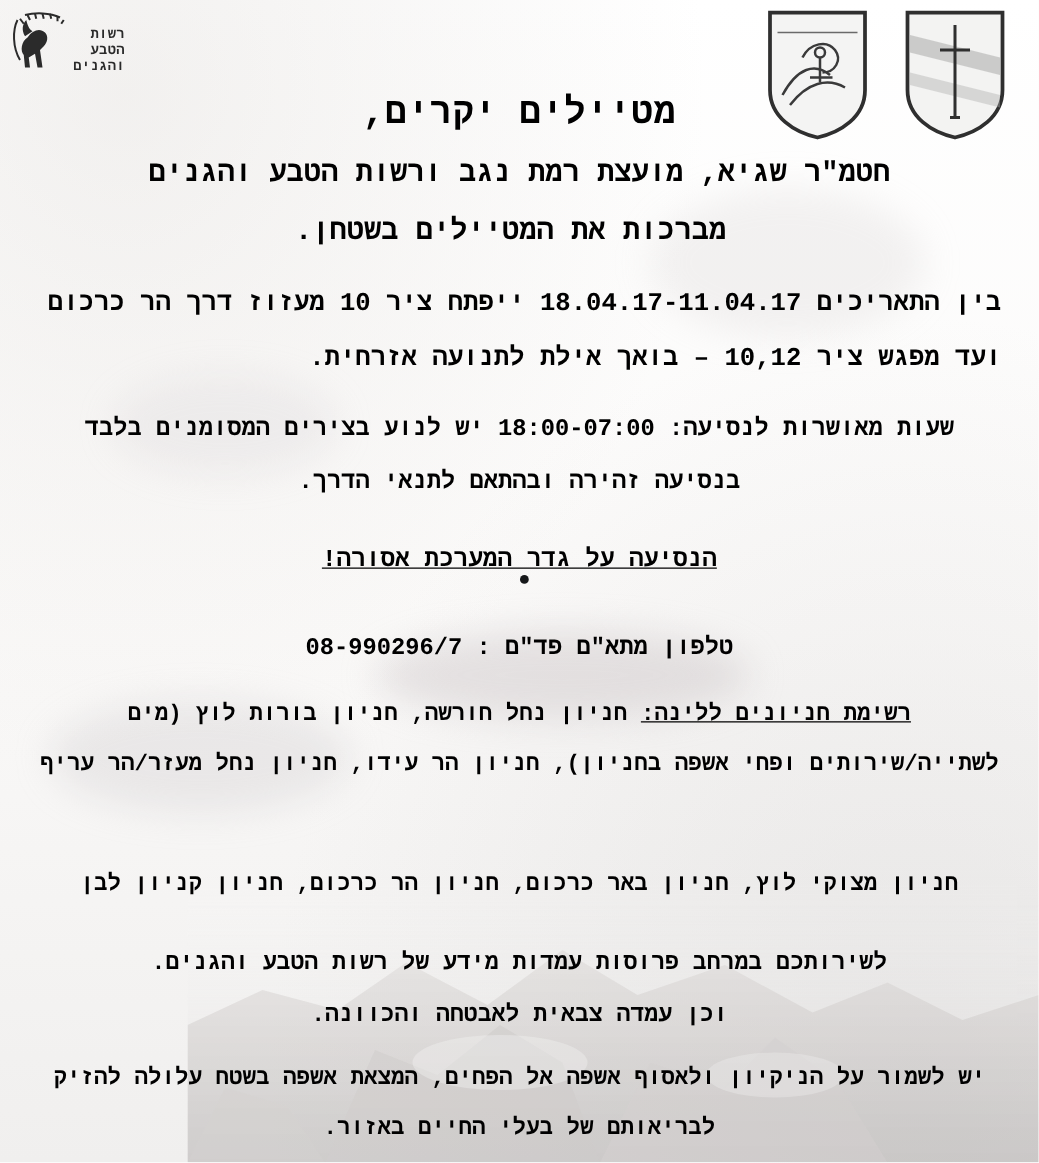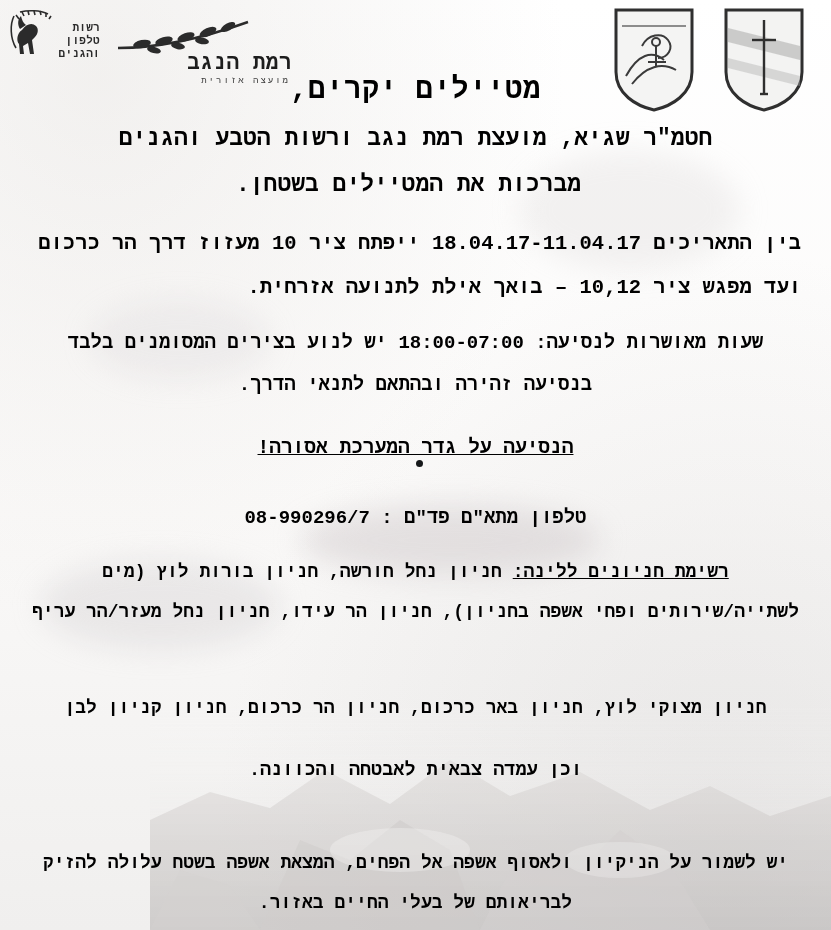--- a/index.html
+++ b/index.html
@@ -211,42 +211,25 @@
         <path d="M14 4 C 22 2, 34 2, 42 6"></path>
         <path d="M10 7 l3 4 M16 4 l2 4 M22 3 l1 4 M28 3 l1 4 M34 3 l1 4 M40 5 l0 4 M45 8 l-2 3"></path>
       </g>
       <g fill="#2b2b2b">
         <path d="M16 22 c4 -6 10 -8 14 -4 c3 3 2 8 -1 11 l-3 3 l2 14 l-4 0 l-2 -11 l-5 3 l1 8 l-4 0 l-1 -10 c-3 -3 -2 -11 3 -14 z"></path>
         <path d="M14 21 c-3 -5 -2 -10 1 -13 c1 4 2 7 5 9 z"></path>
       </g>
     </svg>
     <div class="txt">
       <div>רשות</div>
-      <div>טלפון</div>
+      <div>הטבע</div>
       <div>והגנים</div>
     </div>
   </div>
 
-  <div class="logo-ramat">
-    <svg width="180" height="40" viewBox="0 0 180 40" style="position:absolute;right:4px;top:0;">
-      <path d="M10 34 C 45 34, 90 26, 140 8" stroke="#2b2b2b" stroke-width="2.4" fill="none"></path>
-      <g fill="#2b2b2b">
-        <ellipse cx="34" cy="30" rx="9" ry="4" transform="rotate(-12 34 30)"></ellipse>
-        <ellipse cx="56" cy="27" rx="9" ry="4" transform="rotate(-16 56 27)"></ellipse>
-        <ellipse cx="78" cy="23" rx="9" ry="4" transform="rotate(-20 78 23)"></ellipse>
-        <ellipse cx="100" cy="18" rx="9" ry="4" transform="rotate(-24 100 18)"></ellipse>
-        <ellipse cx="120" cy="13" rx="8" ry="3.6" transform="rotate(-28 120 13)"></ellipse>
-        <ellipse cx="46" cy="36" rx="7" ry="3.2" transform="rotate(14 46 36)"></ellipse>
-        <ellipse cx="70" cy="32" rx="7" ry="3.2" transform="rotate(10 70 32)"></ellipse>
-        <ellipse cx="94" cy="27" rx="7" ry="3.2" transform="rotate(8 94 27)"></ellipse>
-      </g>
-    </svg>
-    <div class="name">רמת הנגב</div>
-    <div class="sub">מועצה אזורית</div>
-  </div>
 
   <svg class="crest left" viewBox="0 0 84 108">
     <path d="M4 4 H80 V66 C80 88, 60 100, 42 104 C24 100, 4 88, 4 66 Z" fill="#f4f4f3" stroke="#2f2f2f" stroke-width="3"></path>
     <g stroke="#3a3a3a" stroke-width="2" fill="none">
       <path d="M14 70 C 26 48, 40 44, 52 54"></path>
       <path d="M20 78 C 34 60, 50 56, 64 64"></path>
       <path d="M30 40 C 36 28, 50 26, 56 34 C 62 42, 56 52, 46 52"></path>
       <circle cx="44" cy="36" r="4"></circle>
       <path d="M44 40 L44 60"></path>
       <path d="M36 56 L54 56"></path>
@@ -287,19 +270,20 @@
     <div class="line para p-phone">טלפון מתא"ם פד"ם : 08-990296/7</div>
 
     <div class="line para p-camps">
       <span class="ul">רשימת חניונים ללינה:</span>
       <span>חניון נחל חורשה, חניון בורות לוץ (מים לשתייה/שירותים ופחי אשפה בחניון), חניון הר עידו, חניון נחל מעזר/הר עריף</span>
     </div>
 
     <div class="line para p-camps2">חניון מצוקי לוץ, חניון באר כרכום, חניון הר כרכום, חניון קניון לבן</div>
 
     <div class="line para p-service">
+      <div>לשירותכם במרחב פרוסות עמדות מידע של רשות הטבע והגנים.</div>
       <div>וכן עמדה צבאית לאבטחה והכוונה.</div>
     </div>
 
     <div class="line para p-clean">יש לשמור על הניקיון ולאסוף אשפה אל הפחים, המצאת אשפה בשטח עלולה להזיק לבריאותם של בעלי החיים באזור.</div>
 
   </div>
 </div>
 
 </body></html>

